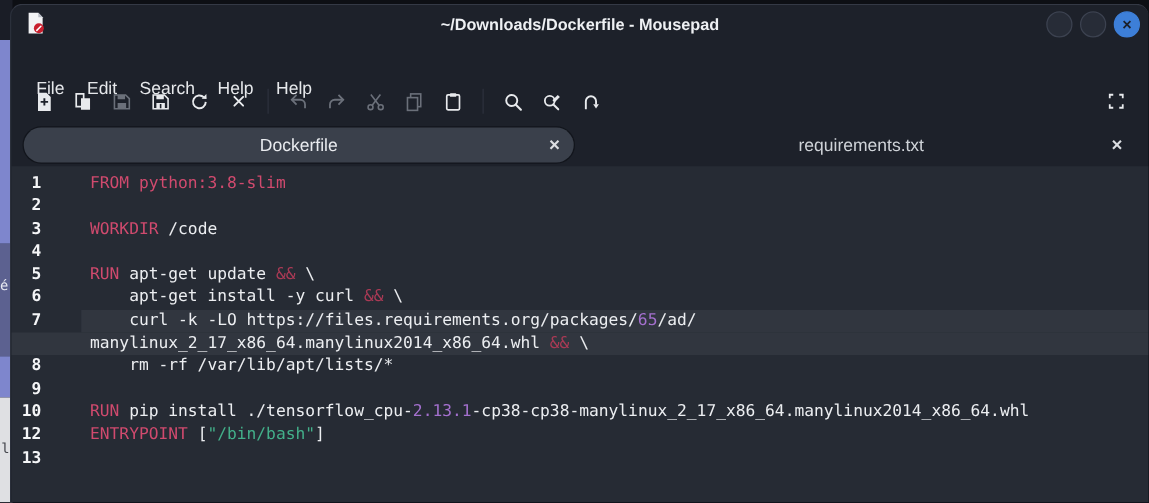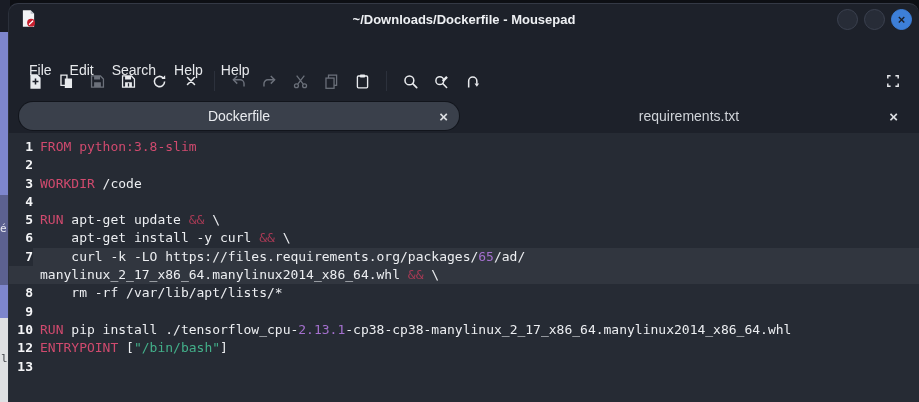--- a/index.html
+++ b/index.html
@@ -49,21 +49,21 @@
   .tab.active { background:var(--tab-active); color:#e9ebef; box-shadow:0 0 0 1px #12151c; }
   .tab-label { pointer-events:none; }
   .tab-close { position:absolute; right:11px; top:50%; transform:translateY(-50%);
     font-weight:bold; font-size:15px; line-height:1; color:#dcdee2; }
   
   .editor { flex:1; background:var(--editor-bg); overflow:hidden; padding-top:5px;
     font-family:"DejaVu Sans Mono","Liberation Mono", monospace;
     font-size:13px; line-height:18.3px; color:var(--plain); }
   .row { display:flex; white-space:pre; height:18.3px; }
   .gutter { flex:0 0 24px; width:24px; text-align:right; font-weight:bold; color:var(--line-number); }
-  .codecell { flex:1; padding-left:7px; }
+  .codecell { flex:1; padding-left:7px;margin-left:32px; }
   .row.hl-full { background:var(--line-highlight); }
   .row.hl-text .codecell { background:var(--line-highlight); }
   .sk { color:var(--keyword); }
   .so { color:var(--operator); }
   .sn { color:var(--number); }
   .ss { color:var(--string); }
   .sp { color:var(--plain); }
   .cursor { display:inline-block; width:1px; height:14px; background:#ffffff; vertical-align:-2px; }
 </style>
 </head>

